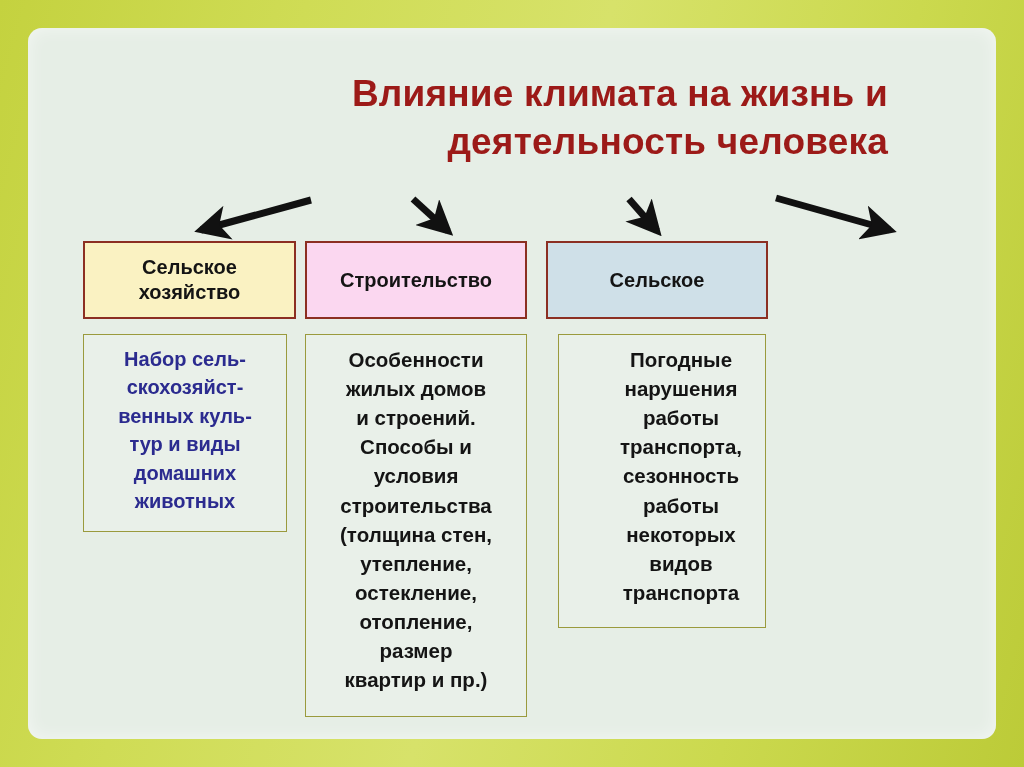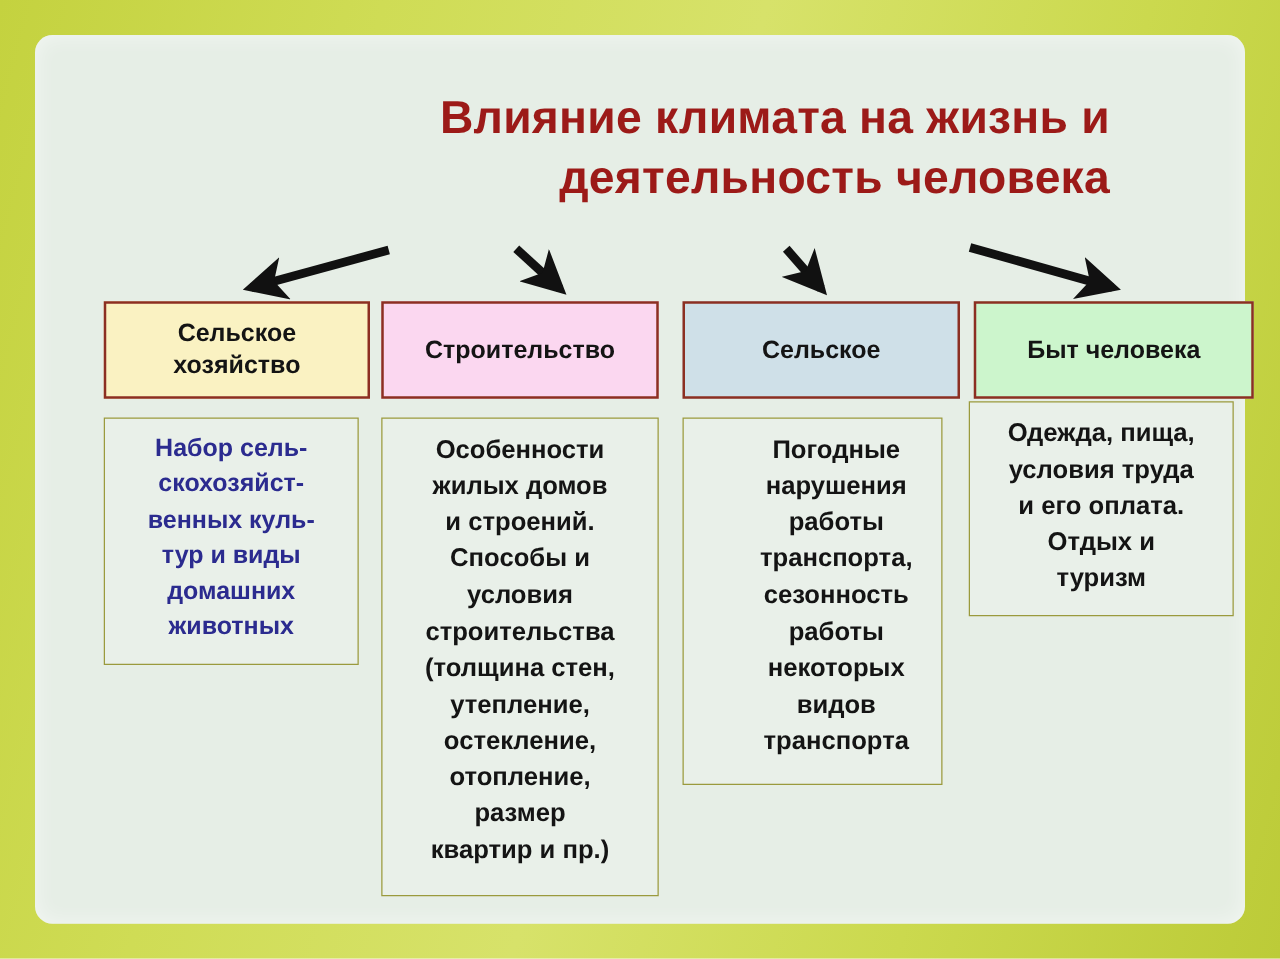--- a/index.html
+++ b/index.html
@@ -89,21 +89,21 @@
   #col-life  { left: 751px; width: 224px; }
 
   #cat-agri  { height: 78px; background: #faf2c2; }
   #cat-build { height: 78px; background: #fbd7f0; }
   #cat-trans { height: 78px; background: #cfe0e8; }
   #cat-life  { height: 78px; background: #ccf5cc; }
 
   .desc-wrap { position: absolute; top: 93px; }
   #desc-agri  { width: 204px; left: 0px; height: 198px; color: #2b2b8f; font-size: 20px; }
   #desc-build { width: 222px; left: 0px; height: 383px; }
-  #desc-trans { width: 208px; left: 0px; height: 294px; padding-left: 44px; }
+  #desc-trans { width: 208px; left: 12px; height: 294px; padding-left: 44px; }
   #desc-life  { width: 212px; left: -4px; top: 80px; height: 172px; }
 </style>
 </head>
 <body>
 
 <div id="slide">
   <div id="inner">
 
     <div class="title">Влияние климата на жизнь и
 деятельность человека</div>
@@ -153,23 +153,15 @@
 нарушения
 работы
 транспорта,
 сезонность
 работы
 некоторых
 видов
 транспорта</div>
     </div>
 
-    <div class="col" id="col-life">
-      <div class="cat-box" id="cat-life">Быт человека</div>
-      <div class="desc-wrap desc-box" id="desc-life">Одежда, пища,
-условия труда
-и его оплата.
-Отдых и
-туризм</div>
-    </div>
 
   </div>
 </div>
 
 </body></html>

